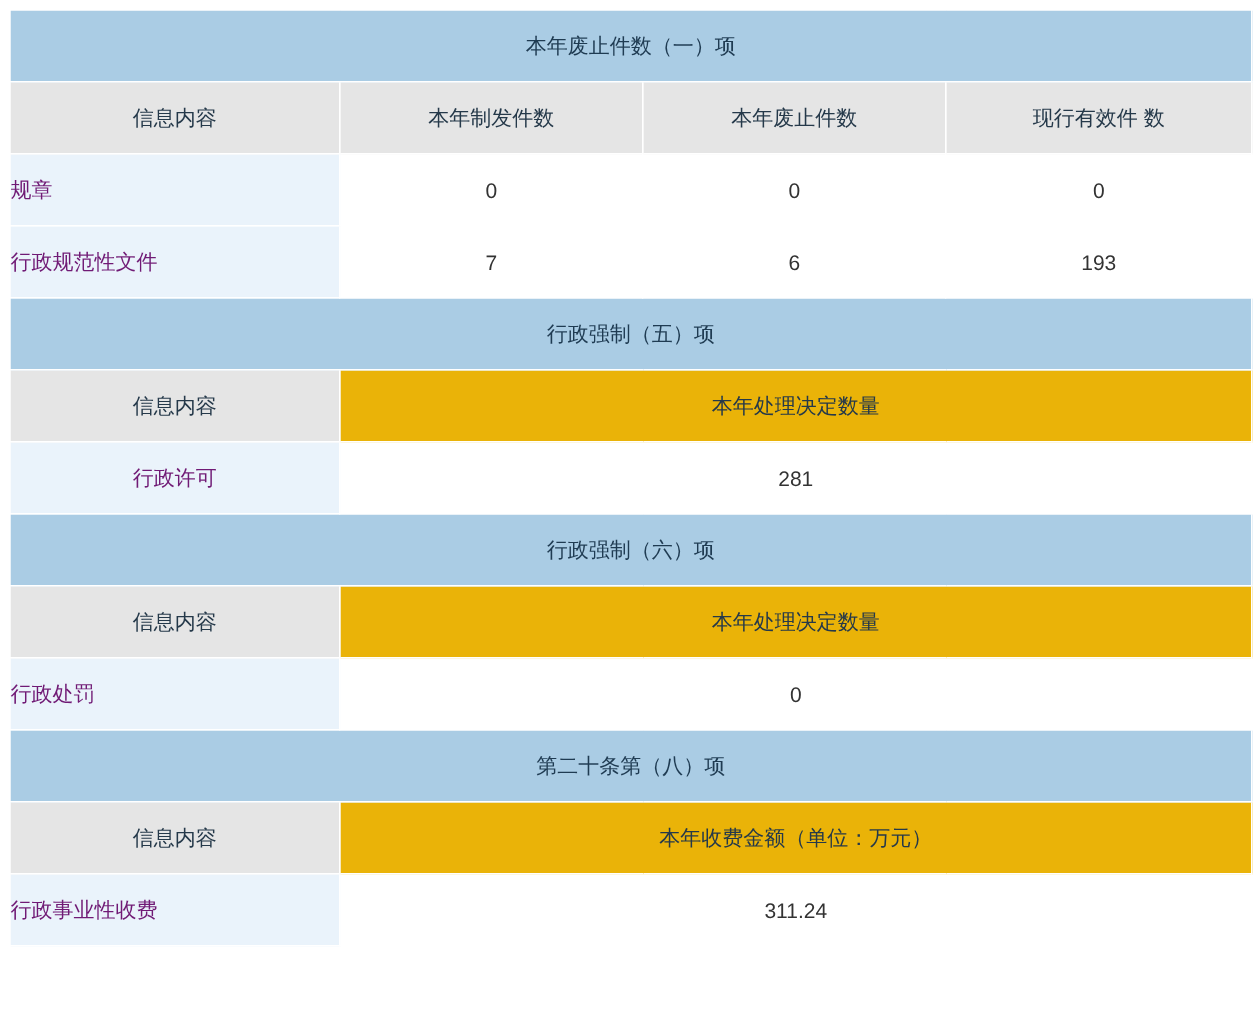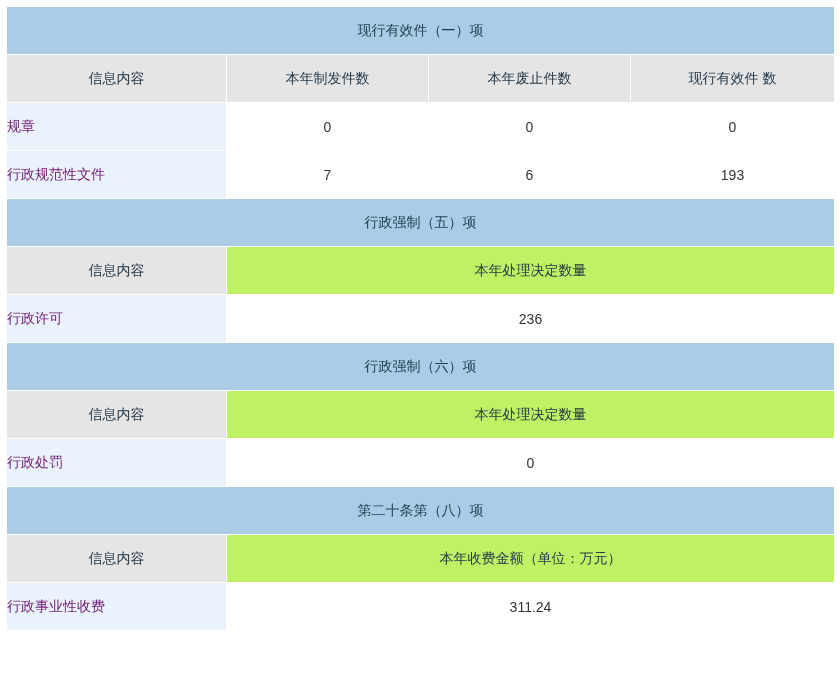--- a/index.html
+++ b/index.html
@@ -37,31 +37,32 @@
   }
   
   .col-header {
     background: #e5e5e5;
     text-align: center;
     color: #25394a;
     font-size: 14.5px;
     height: 50px;
   }
   .col-header.light {
-    background: #bef264;
+    background: #eab308;
   }
   
   .label-cell {
     background: #eaf3fb;
     text-align: left;
     padding-left: 10px;
     color: #701a75;
     font-size: 14.5px;
   }
   .label-cell.center {
+    text-align: center;
     padding-left: 0;
   }
   .value-cell {
     background: #ffffff;
     text-align: center;
     color: #333333;
     font-size: 13.5px;
   }
 </style>
 </head>
@@ -70,21 +71,21 @@
 <table class="report">
   <colgroup>
     <col style="width:220px">
     <col style="width:202px">
     <col style="width:202px">
     <col style="width:204px">
   </colgroup>
   <tbody>
 
     <tr>
-      <td class="section-title" colspan="4">现行有效件（一）项</td>
+      <td class="section-title" colspan="4">本年废止件数（一）项</td>
     </tr>
     <tr>
       <td class="col-header">信息内容</td>
       <td class="col-header">本年制发件数</td>
       <td class="col-header">本年废止件数</td>
       <td class="col-header">现行有效件 数</td>
     </tr>
     <tr>
       <td class="label-cell">规章</td>
       <td class="value-cell">0</td>
@@ -100,21 +101,21 @@
 
     <tr>
       <td class="section-title" colspan="4">行政强制（五）项</td>
     </tr>
     <tr>
       <td class="col-header">信息内容</td>
       <td class="col-header light" colspan="3">本年处理决定数量</td>
     </tr>
     <tr>
       <td class="label-cell center">行政许可</td>
-      <td class="value-cell" colspan="3">236</td>
+      <td class="value-cell" colspan="3">281</td>
     </tr>
 
     <tr>
       <td class="section-title" colspan="4">行政强制（六）项</td>
     </tr>
     <tr>
       <td class="col-header">信息内容</td>
       <td class="col-header light" colspan="3">本年处理决定数量</td>
     </tr>
     <tr>

